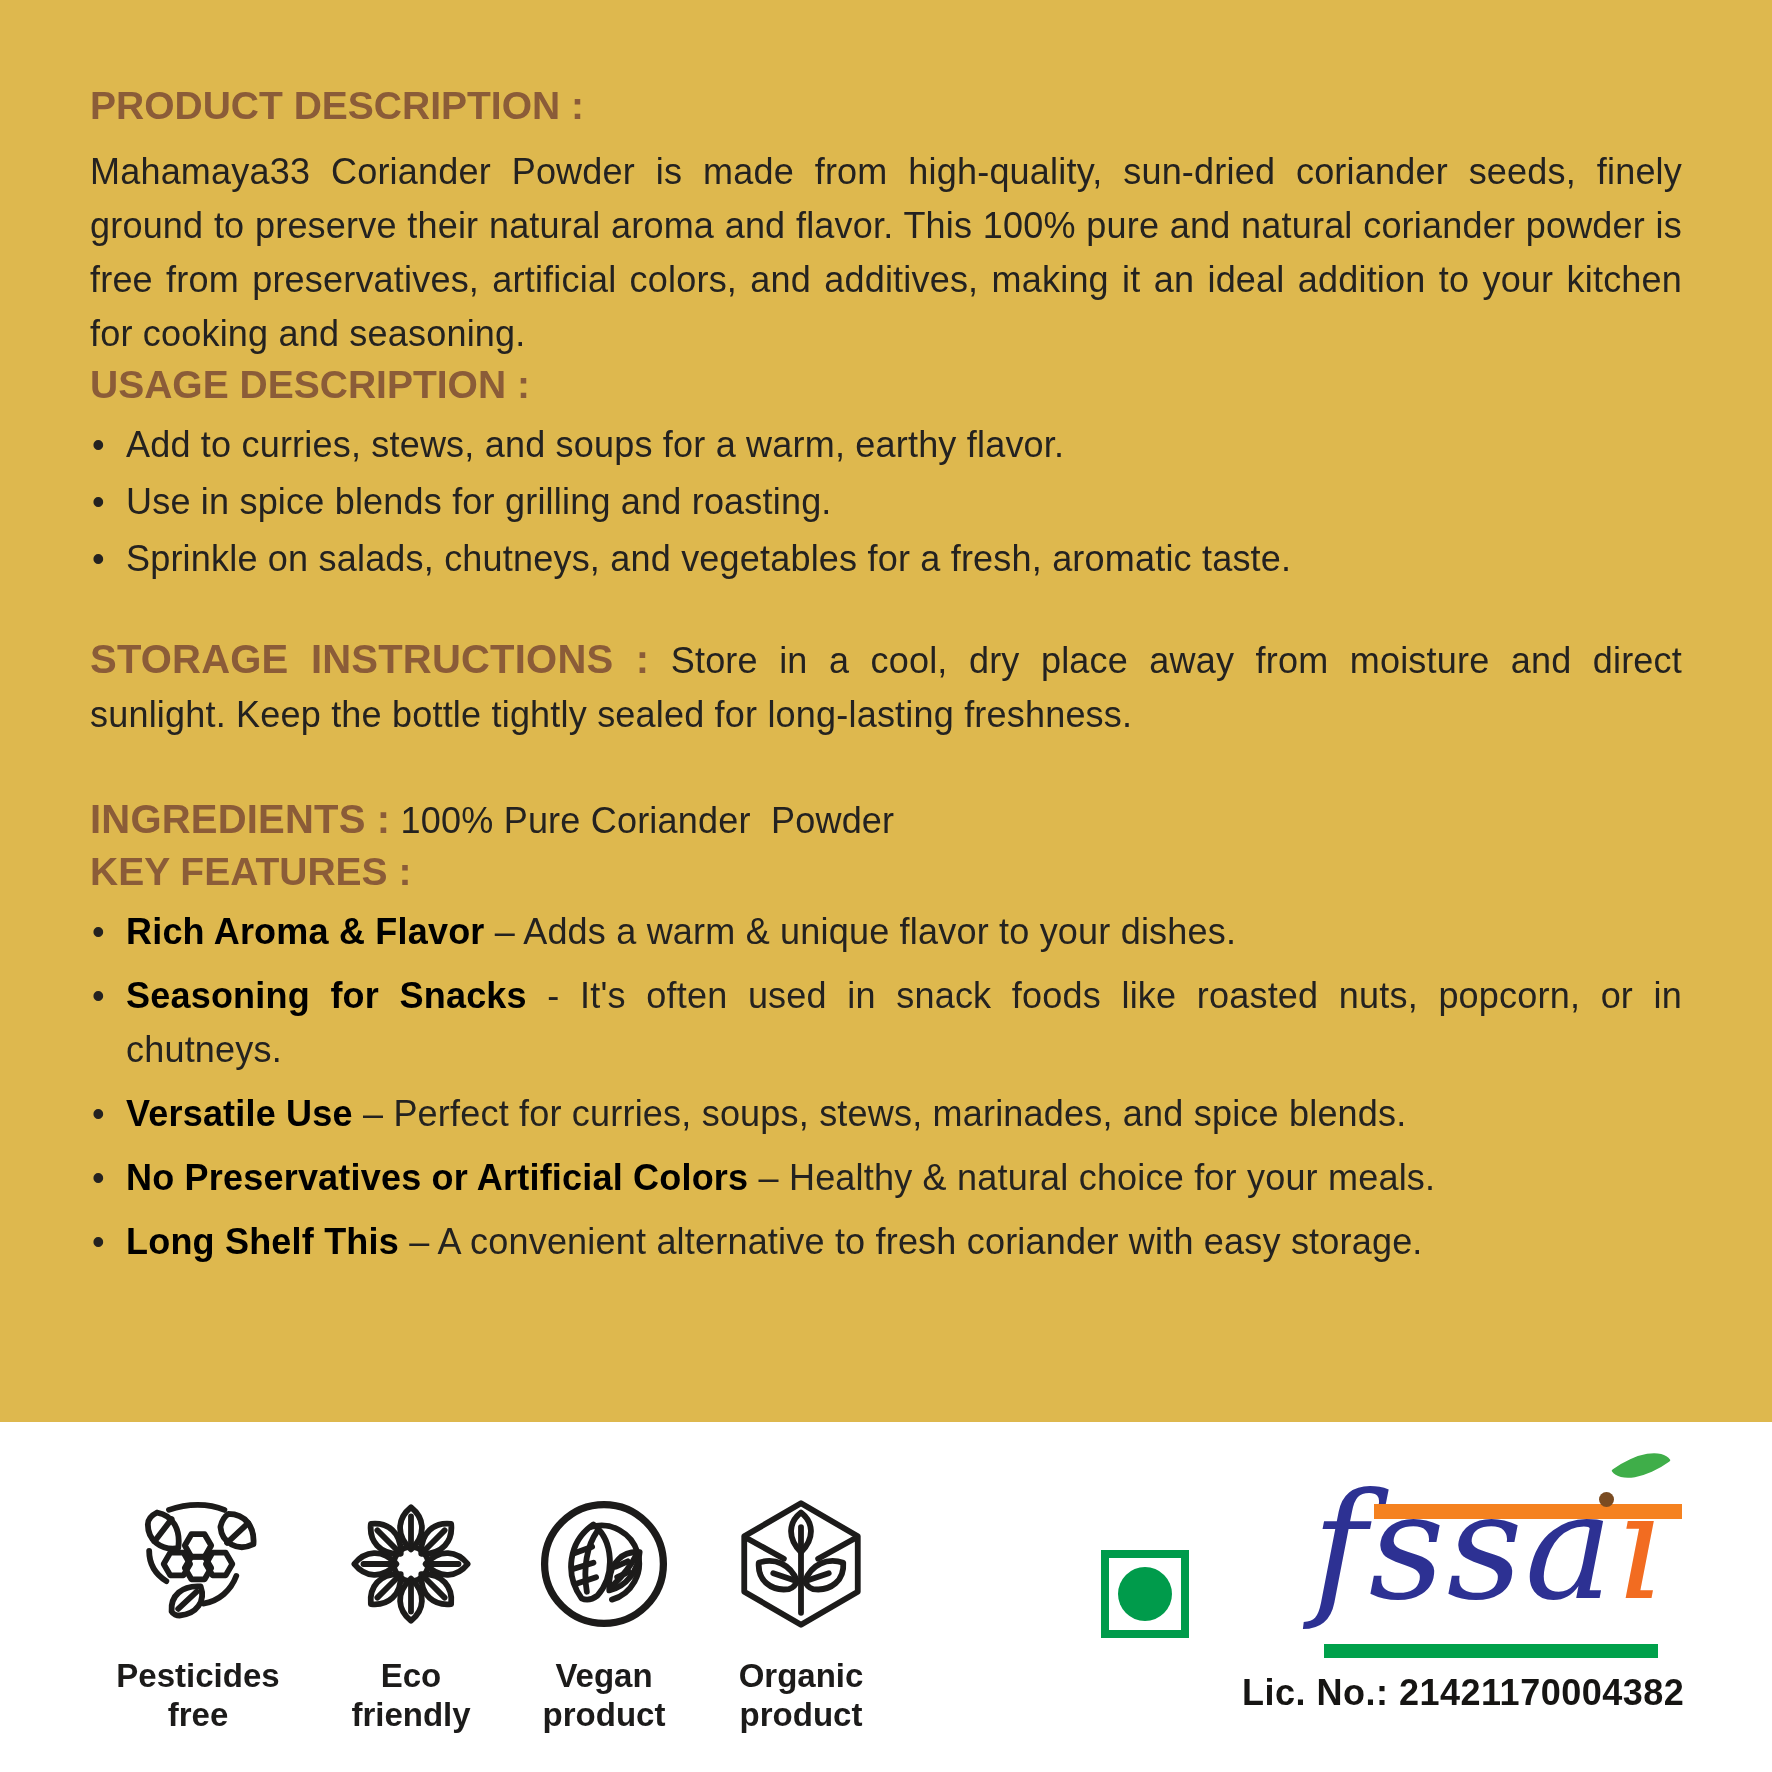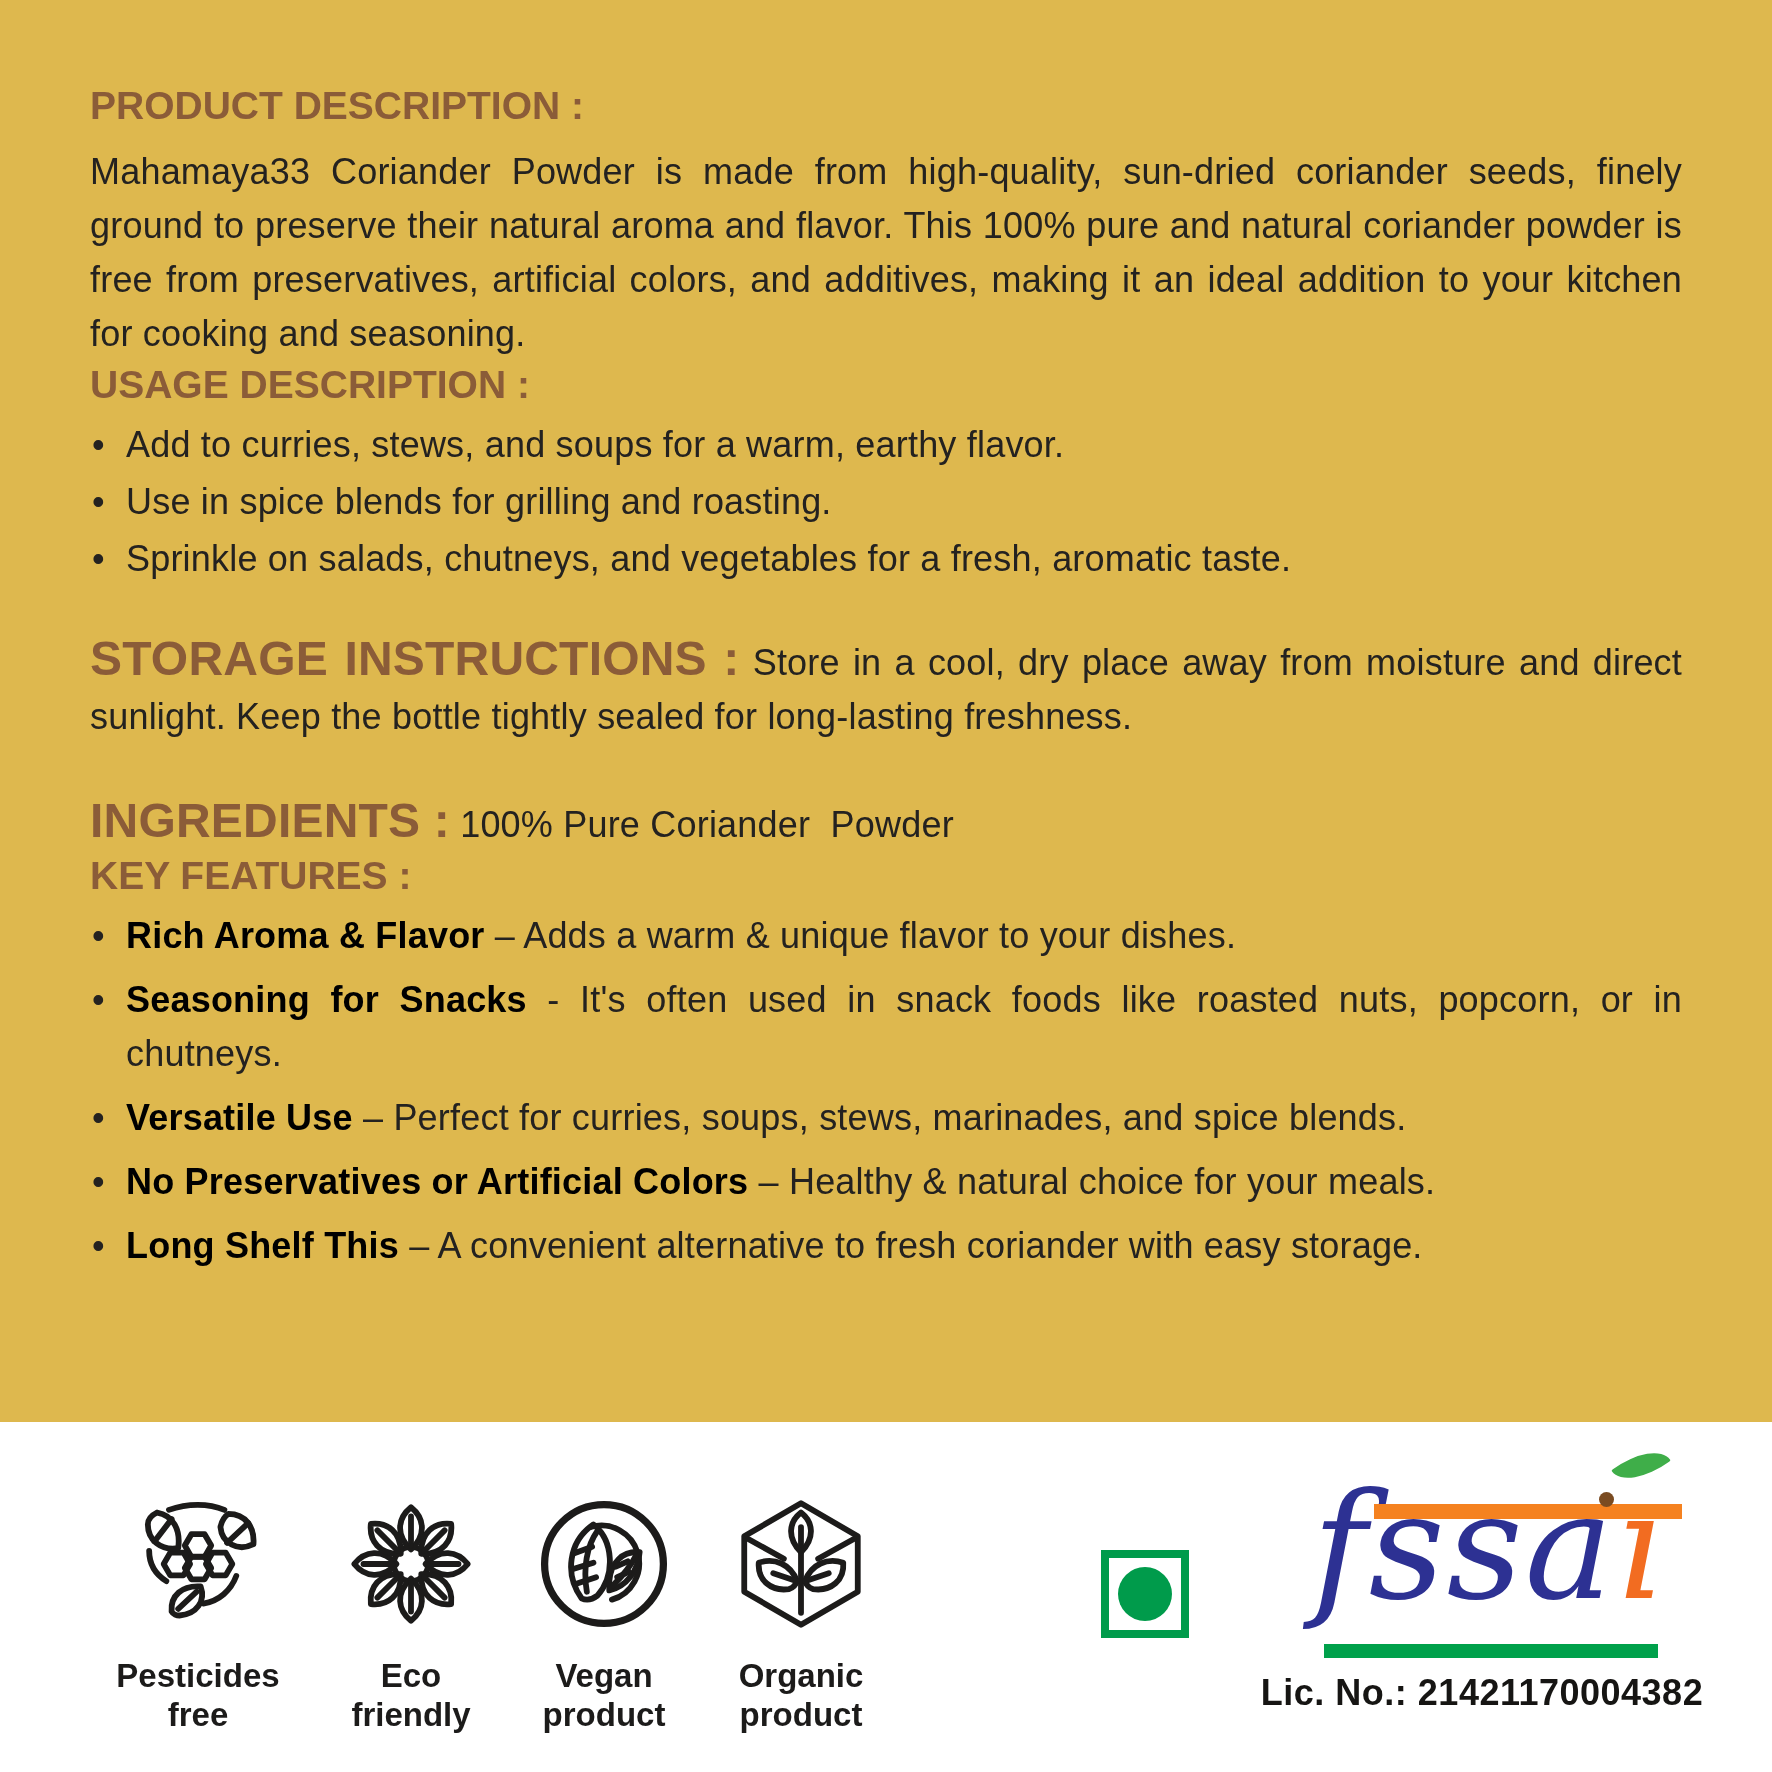--- a/index.html
+++ b/index.html
@@ -12,42 +12,42 @@
   .body{font-size:36px;line-height:54px;letter-spacing:0.2px;}
   p.para{margin:16px 0 0 0;text-align:justify;}
   .mt-usage{margin-top:62px;}
   .mt-kf{margin-top:64px;}
   ul.blist{list-style:none;margin:10px 0 0 0;padding:0;}
   ul.blist li{position:relative;padding-left:36px;margin-bottom:3px;text-align:justify;}
   ul.blist li .blt{position:absolute;left:2px;}
   ul.kflist li{margin-bottom:10px;}
   p.storage{margin:46px 0 0 0;text-align:justify;}
   p.ingredients{margin:50px 0 0 0;}
-  .inh{font-weight:700;color:#8B5C38;font-size:48px;}
+  .inh{font-weight:700;color:#8B5C38;font-size:40px;}
   .kfname{font-weight:700;color:#000000;}
   .prewrap{white-space:pre-wrap;}
   
   .badge{position:absolute;top:1498px;width:212px;display:flex;flex-direction:column;align-items:center;}
   .badge svg{width:132px;height:132px;}
   .badge .lbl{margin-top:26px;font-size:33px;line-height:39px;font-weight:700;text-align:center;color:#1C1B1A;}
   .badge-1{left:92px;} .badge-2{left:305px;} .badge-3{left:498px;} .badge-4{left:695px;}
   .vegmark{position:absolute;left:1101px;top:1550px;width:88px;height:88px;box-sizing:border-box;
            border:8px solid #009B4B;background:#ffffff;display:flex;align-items:center;justify-content:center;}
   .vegmark .vdot{width:54px;height:54px;border-radius:50%;background:#009B4B;}
   .fssai{position:absolute;left:1310px;top:1466px;width:374px;height:200px;}
   .fssai .bar-o{position:absolute;left:64px;right:2px;top:38px;height:15px;background:#F58220;z-index:1;}
   .fssai .bar-g{position:absolute;left:14px;width:334px;bottom:8px;height:14px;background:#00A14B;z-index:1;}
   .fssai .word{position:absolute;left:2px;top:6px;font-family:"DejaVu Serif",serif;font-style:italic;
                font-size:148px;line-height:150px;letter-spacing:2px;z-index:2;white-space:nowrap;}
   .fssai .blue{color:#2D3193;}
   .fssai .iorange{color:#F26C21;}
   .fssai .leaf{position:absolute;right:16px;top:-14px;width:54px;height:27px;background:#3FAE49;
                border-radius:4% 100% 4% 100%;transform:rotate(-36deg);z-index:3;}
   .fssai .seed{position:absolute;right:70px;top:26px;width:15px;height:15px;border-radius:50%;background:#7A4B21;z-index:3;}
-  .license{position:absolute;left:1242px;top:1672px;width:480px;text-align:center;
+  .license{position:absolute;left:1242px;top:1672px;width:480px;
            font-size:36px;font-weight:700;color:#161513;letter-spacing:0.5px;}
   .icon-art{stroke:#1C1B1A;stroke-width:4.4;fill:none;stroke-linecap:round;stroke-linejoin:round;}
 </style>
 </head>
 <body>
 
 <div class="page">
 
   <div class="gold">
 

